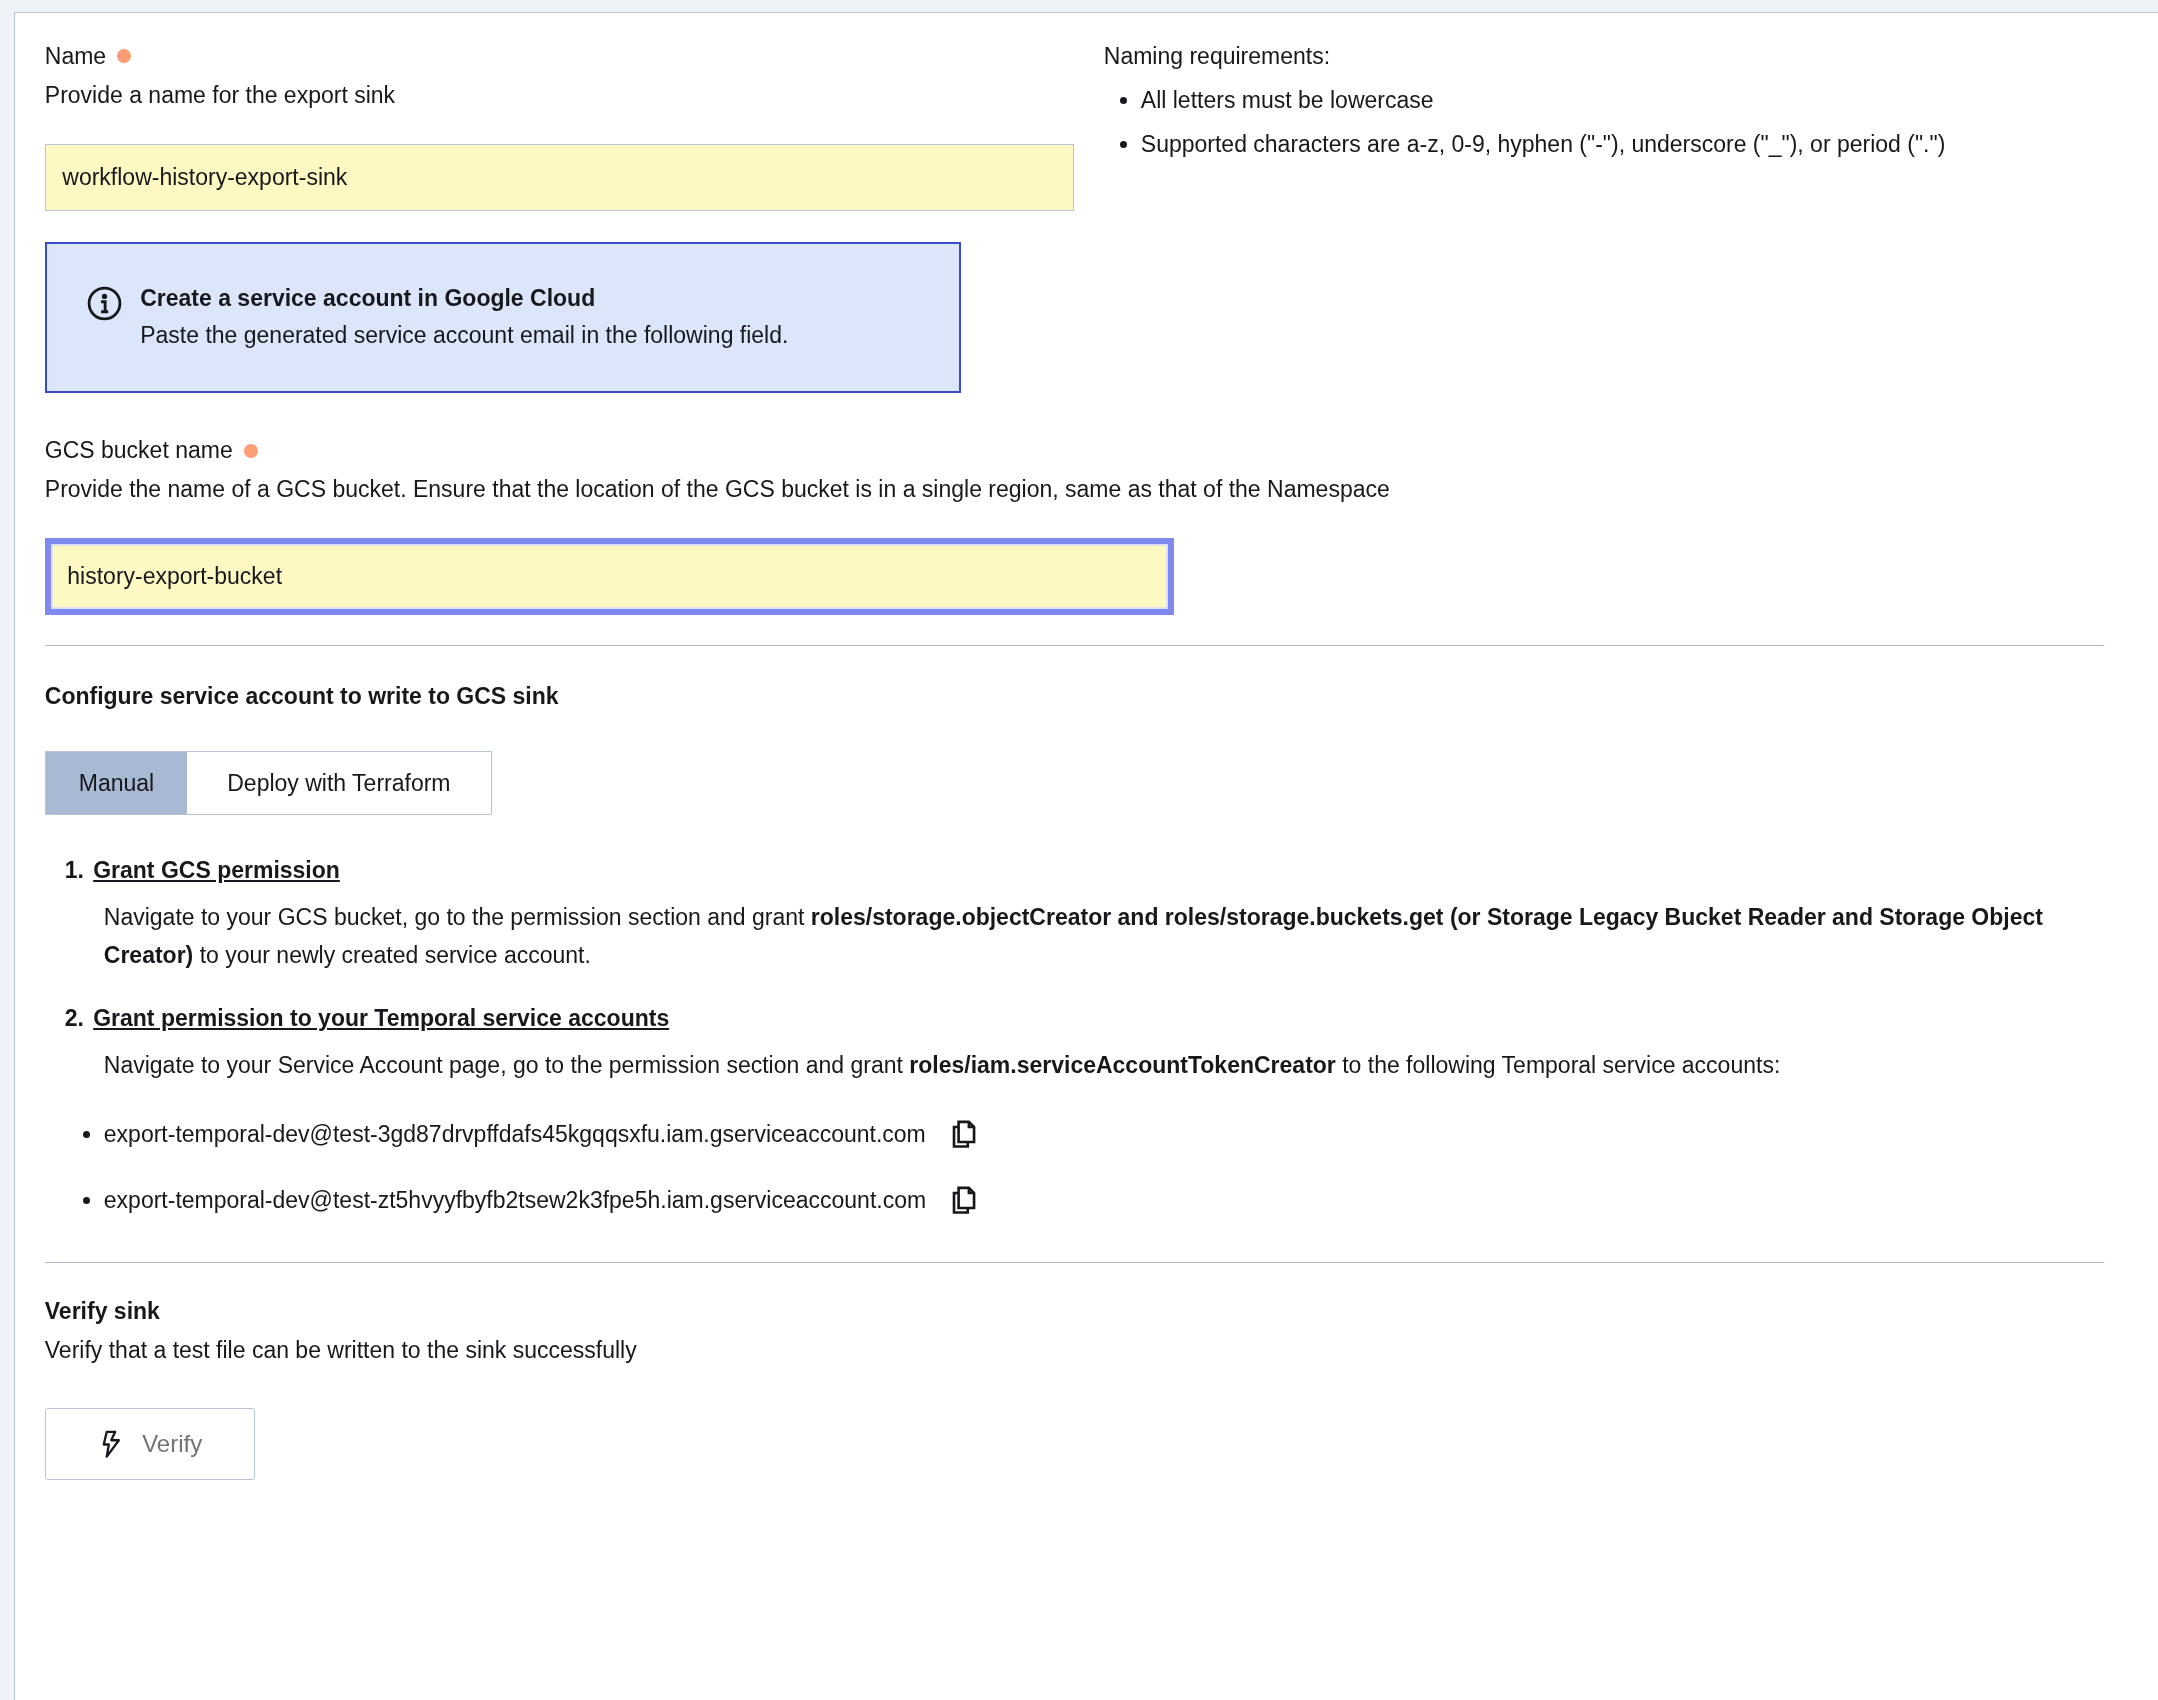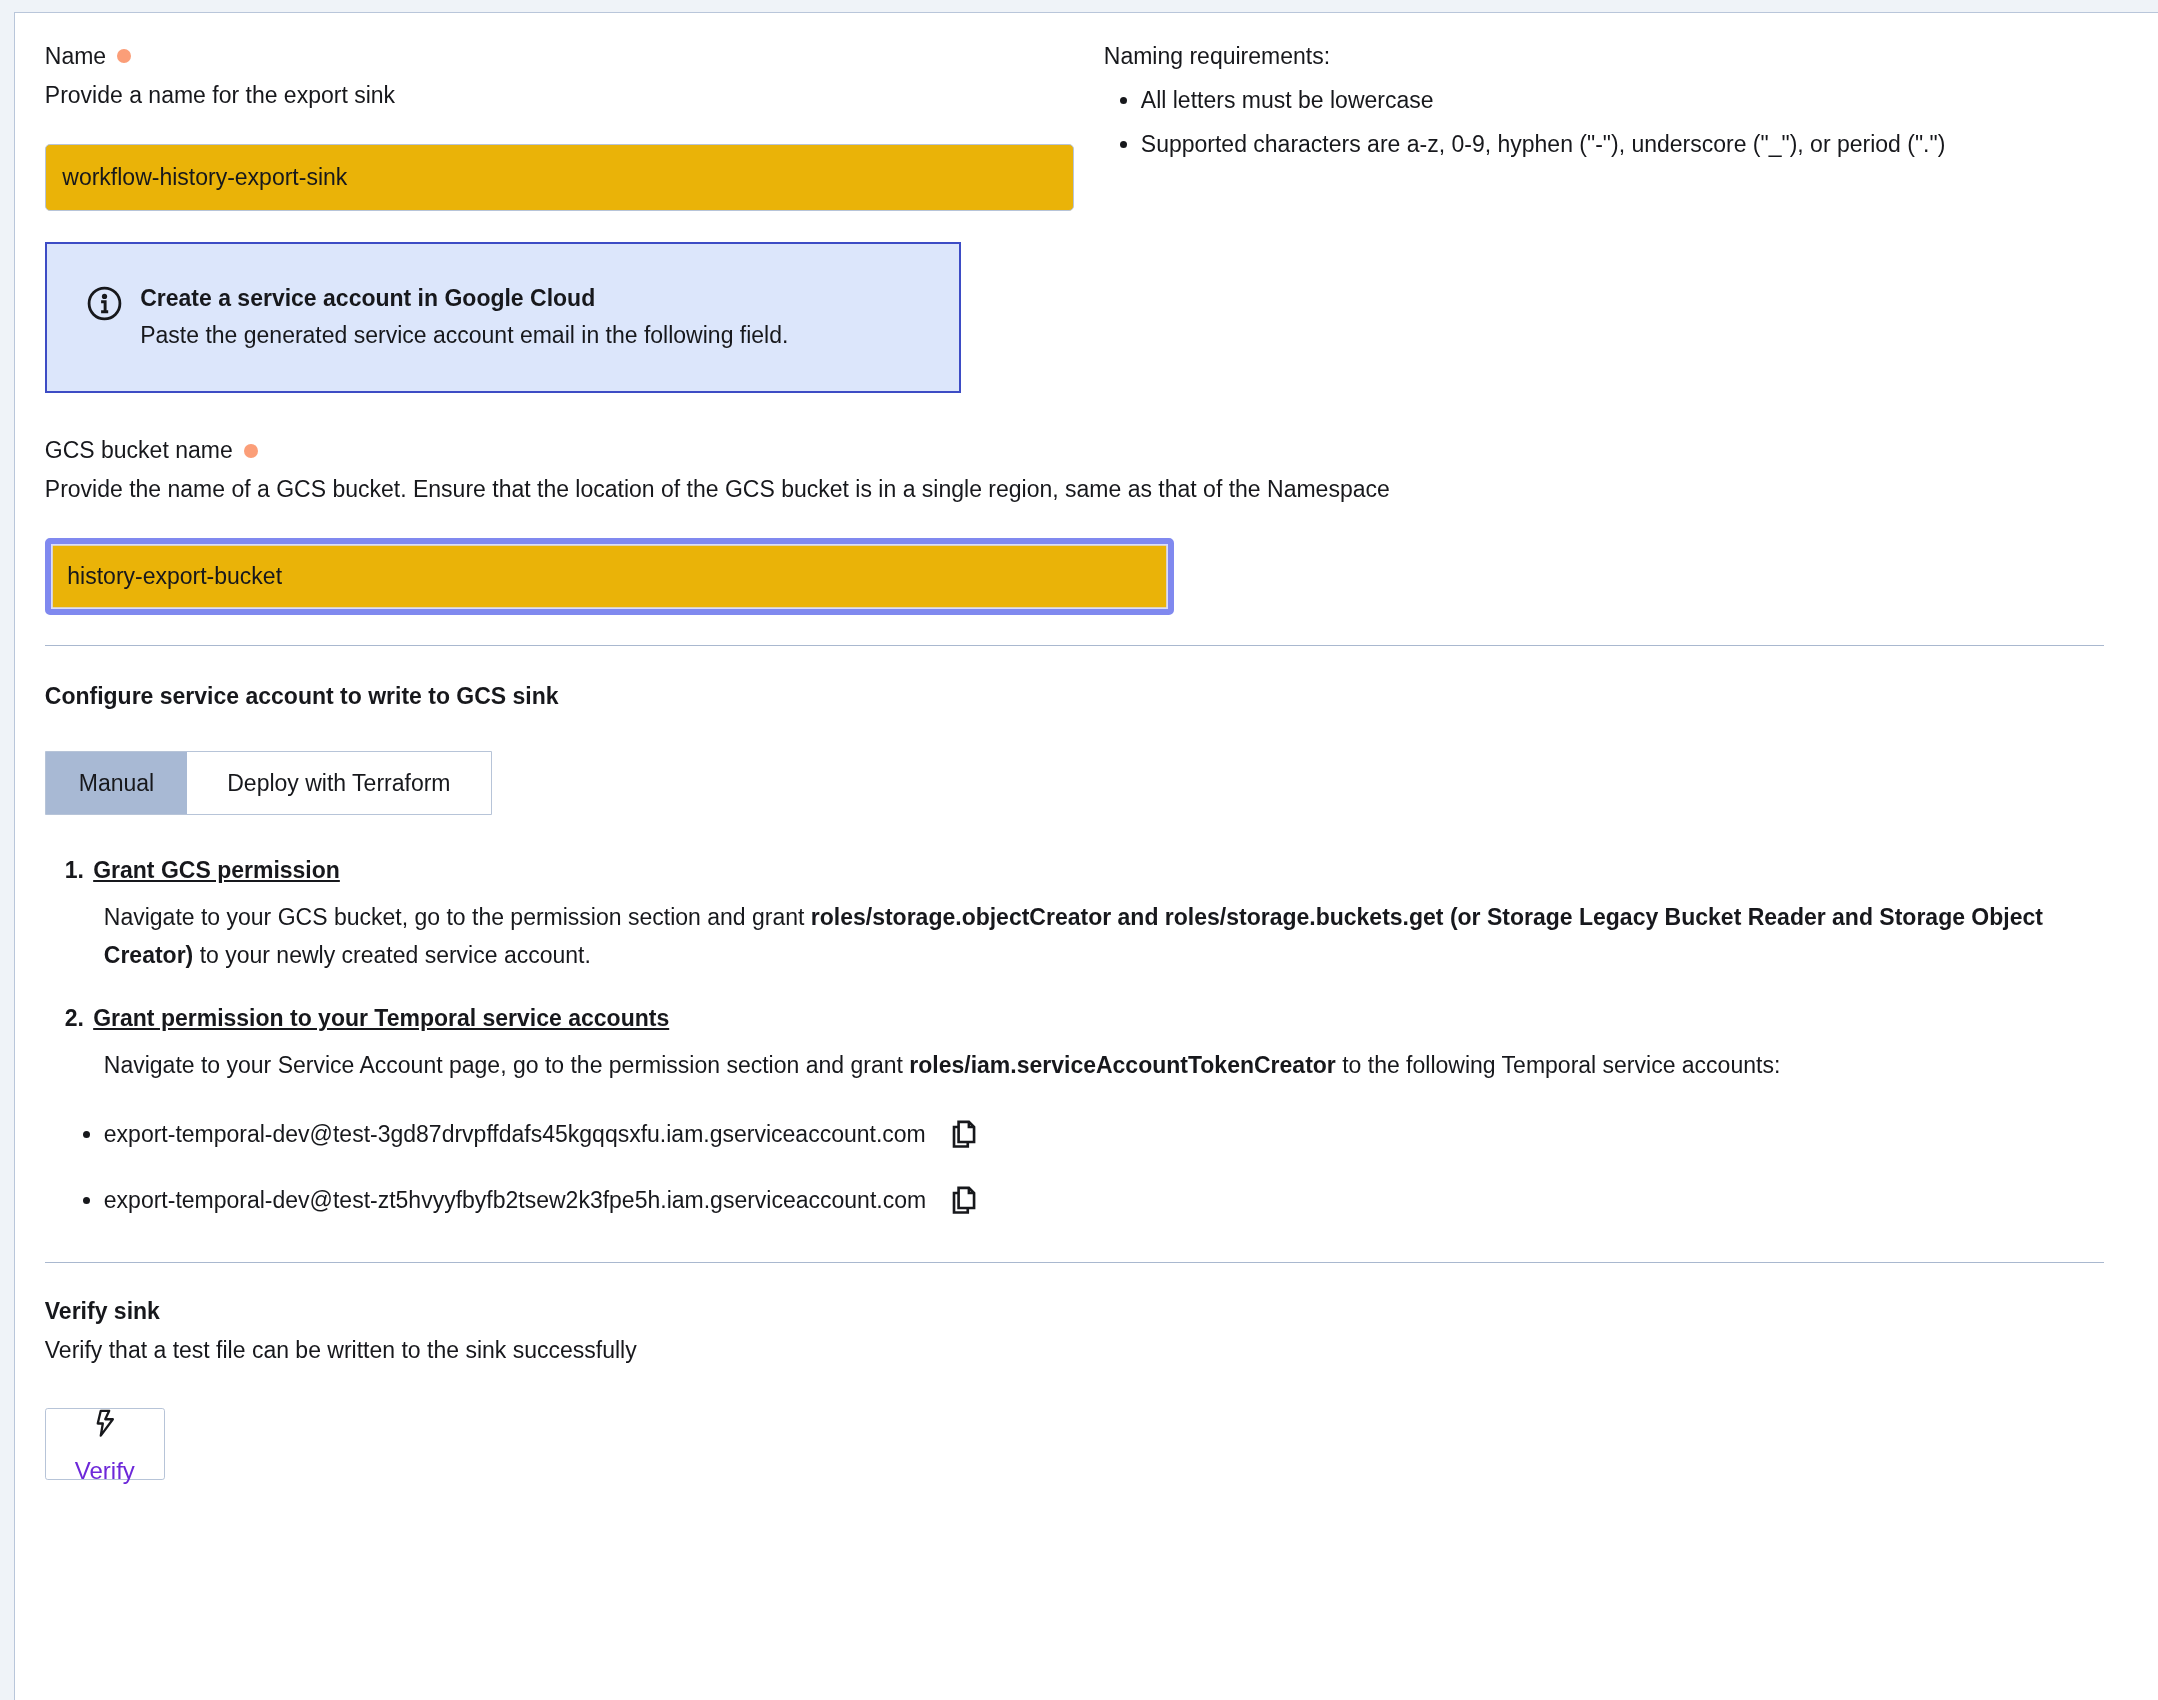--- a/index.html
+++ b/index.html
@@ -40,22 +40,22 @@
   }
   .field-desc {
     font-size: 23px;
     line-height: 31px;
     margin-top: 8.3px;
   }
   .text-input {
     box-sizing: border-box;
     display: block;
     border: 1.8px solid #b7c4d8;
-    border-radius: 5px;
-    background: #eab308;
+    border-radius: 0;
+    background: #fef9c3;
     font-family: "Liberation Sans", "DejaVu Sans", sans-serif;
     font-size: 23px;
     color: #17181c;
     padding: 0 16.5px;
     height: 67px;
     outline: none;
   }
   .text-input.focused {
     border: 6.4px solid #8089ef;
     box-shadow: inset 0 0 0 1.8px #d9ddfa;
@@ -158,29 +158,28 @@
   }
   .divider-2 { margin-top: 46px; }
   .verify-heading { margin-top: 33px; }
   .verify-button {
     margin-top: 42px;
     display: inline-flex;
     align-items: center;
     gap: 18.4px;
     box-sizing: border-box;
     height: 72px;
-    padding: 0 29px;
+    padding: 0 52px;
     background: #ffffff;
     border: 1.8px solid #b7c4d8;
     border-radius: 2.8px;
     font-family: "Liberation Sans", "DejaVu Sans", sans-serif;
     font-size: 24px;
-    color: #6d28d9;
+    color: #737373;
     cursor: pointer;
-    flex-direction: column;
   }
   svg { display: block; }
 </style>
 </head>
 <body>
 
 <div class="panel">
   <div class="content">
 
     

